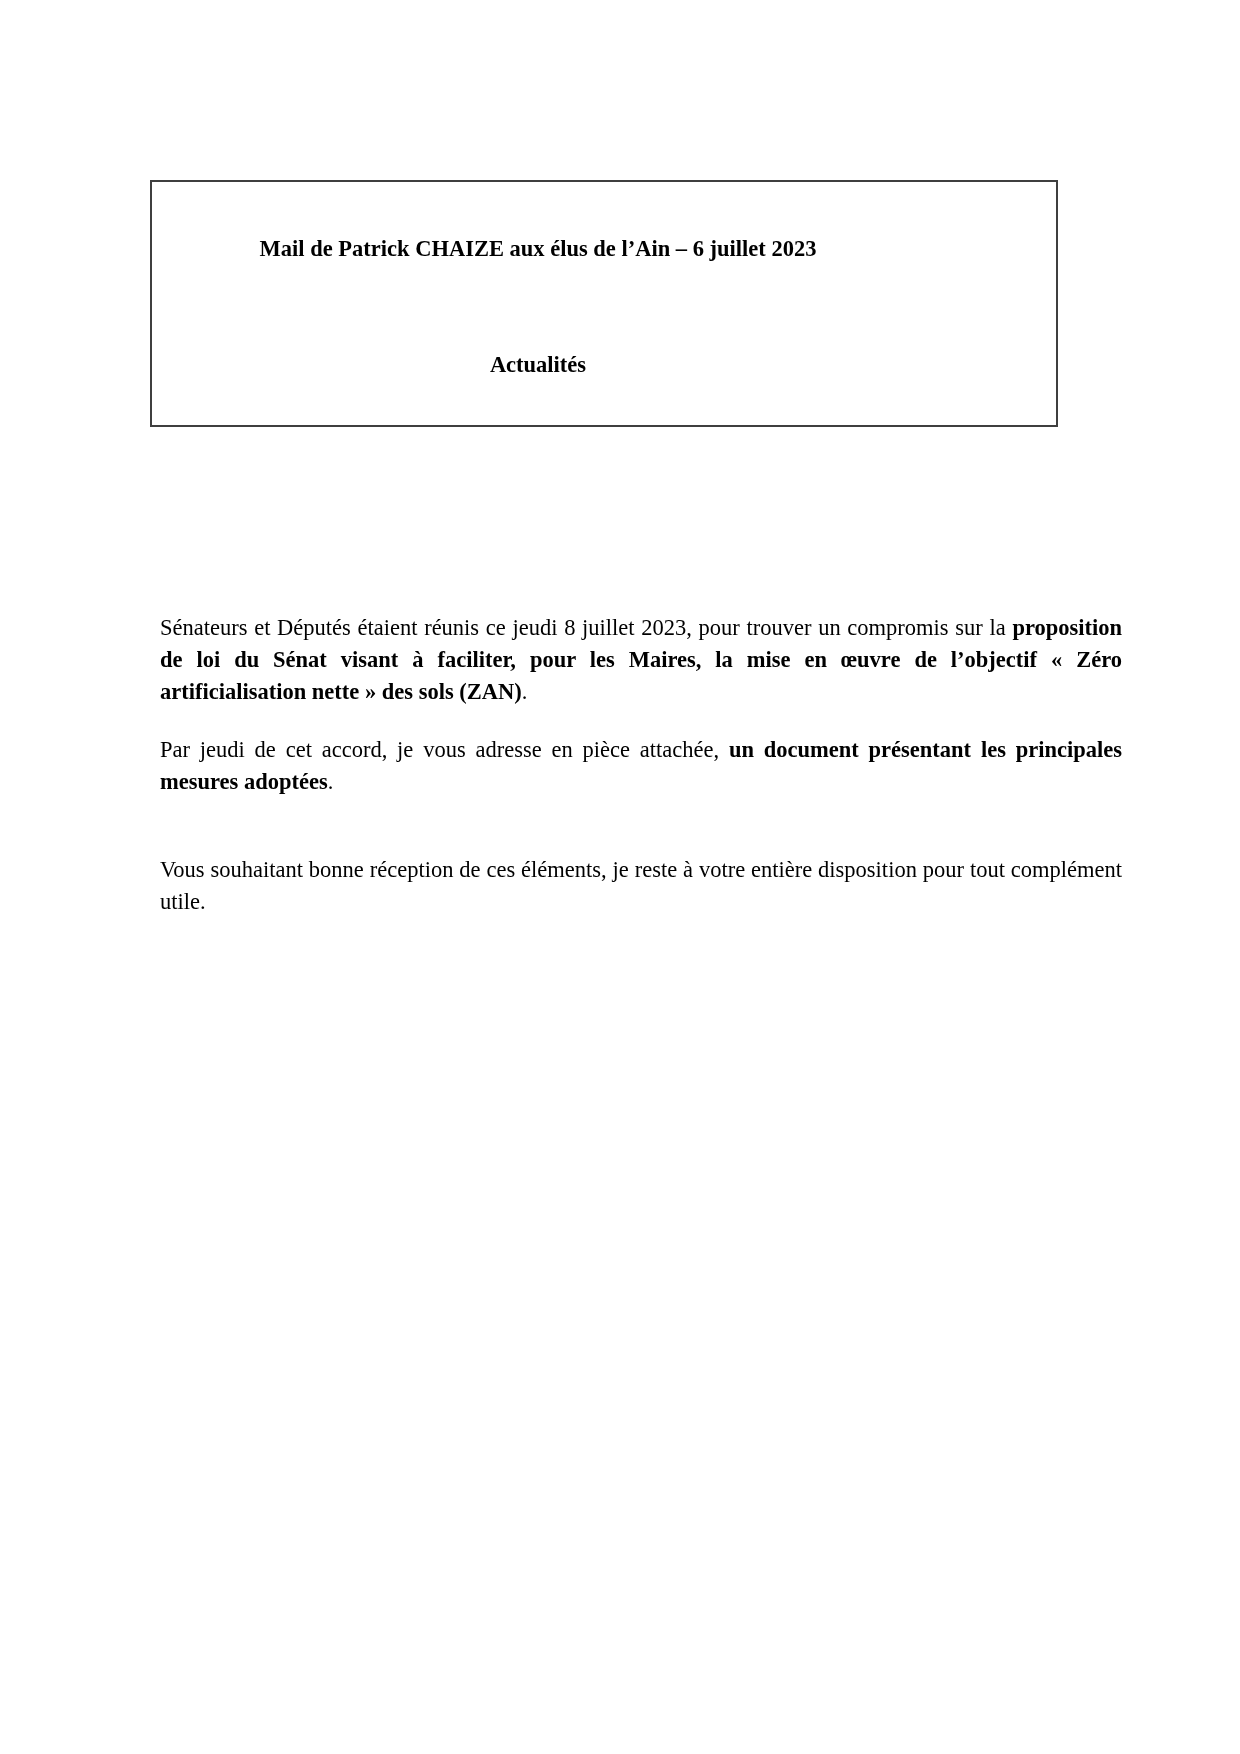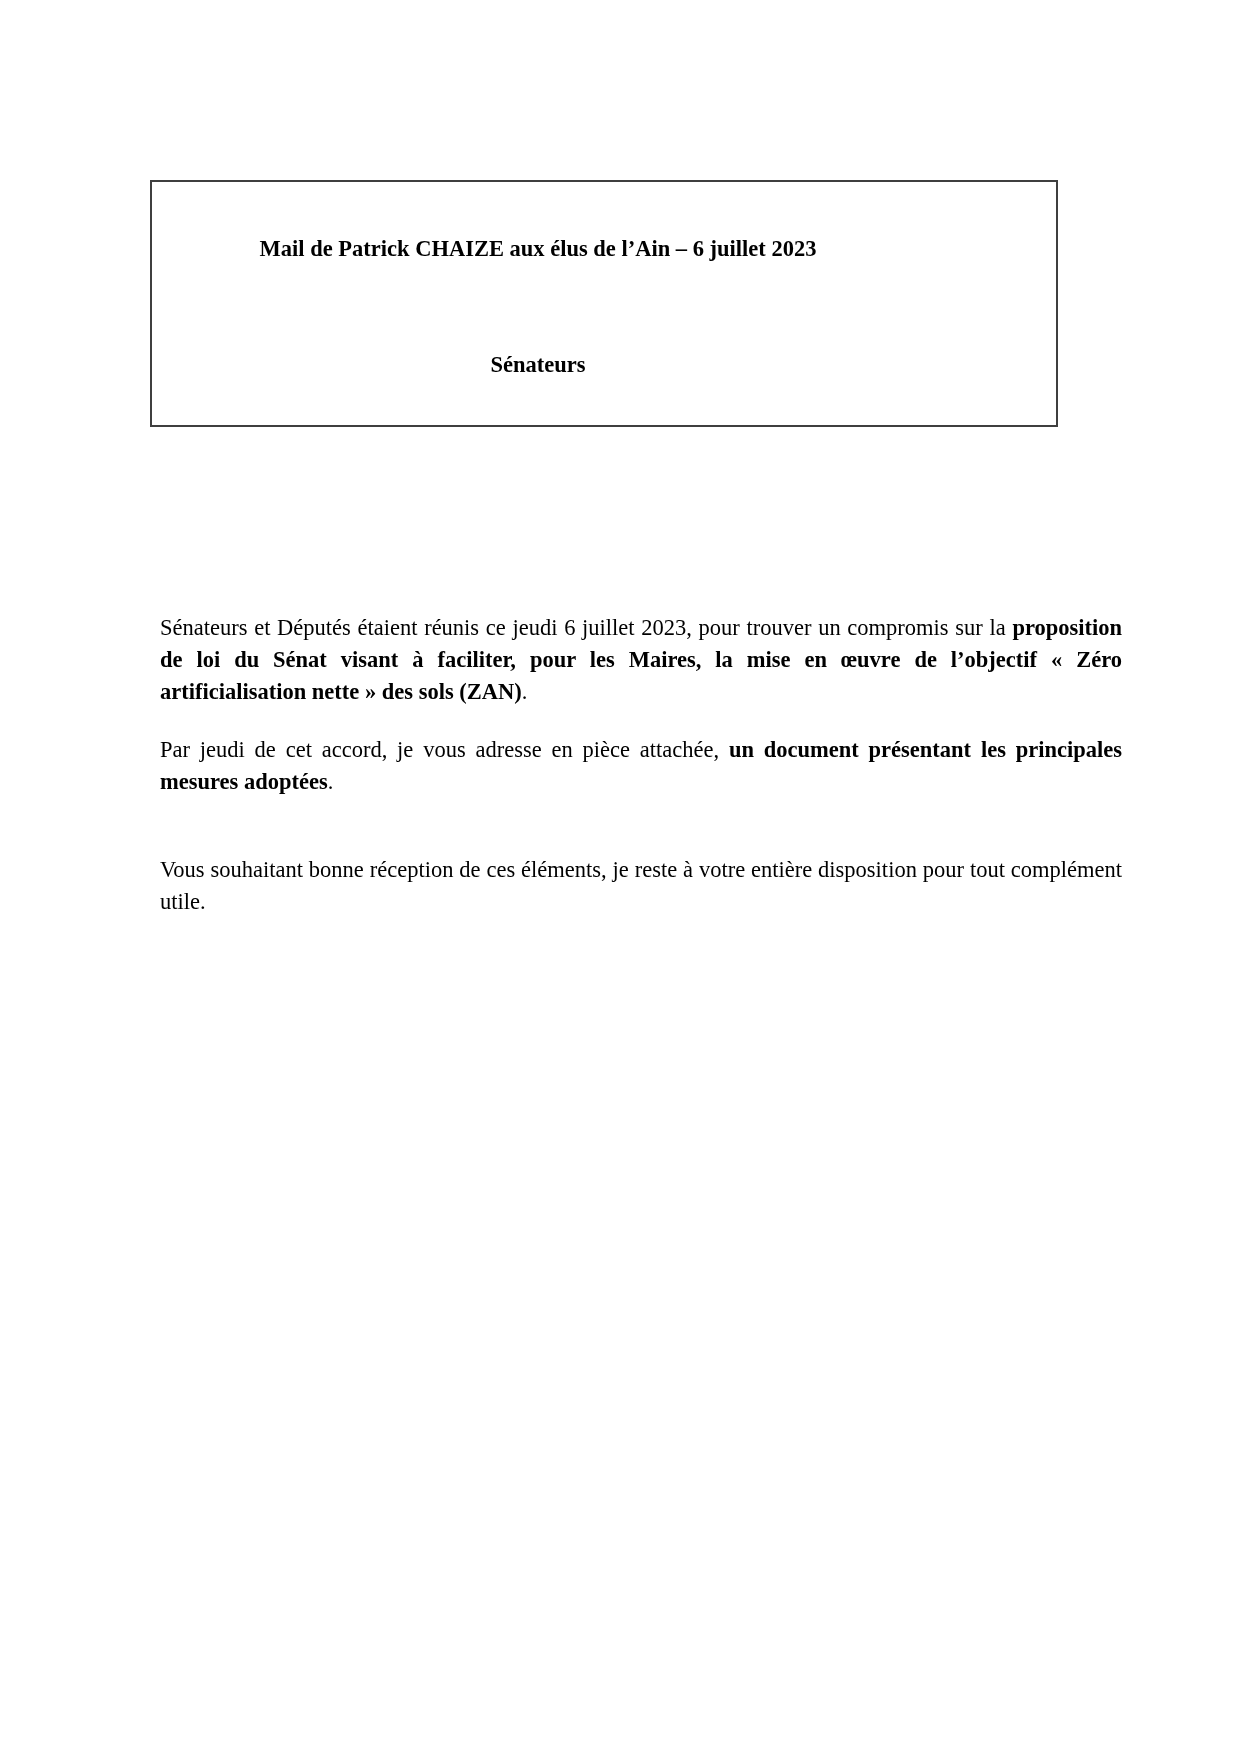--- a/index.html
+++ b/index.html
@@ -62,25 +62,25 @@
   .para b { font-weight: bold; }
 </style>
 </head>
 <body>
 
 <div class="page">
 
   <div class="header-box">
     <div class="header-inner">
       <div class="doc-title">Mail de Patrick CHAIZE aux élus de l’Ain – 6 juillet 2023</div>
-      <div class="doc-subtitle">Sénateurs</div>
+      <div class="doc-subtitle">Actualités</div>
     </div>
   </div>
 
   <div class="body-text">
-    <p class="para"><span>Sénateurs et Députés étaient réunis ce jeudi 6 juillet 2023, pour trouver un compromis sur la </span><b>proposition de loi du Sénat visant à faciliter, pour les Maires, la mise en œuvre de l’objectif « Zéro artificialisation nette » des sols (ZAN)</b><span>.</span></p>
+    <p class="para"><span>Sénateurs et Députés étaient réunis ce jeudi 8 juillet 2023, pour trouver un compromis sur la </span><b>proposition de loi du Sénat visant à faciliter, pour les Maires, la mise en œuvre de l’objectif « Zéro artificialisation nette » des sols (ZAN)</b><span>.</span></p>
 
     <p class="para"><span>Par jeudi de cet accord, je vous adresse en pièce attachée, </span><b>un document présentant les principales mesures adoptées</b><span>.</span></p>
 
     <p class="para extra-gap"><span>Vous souhaitant bonne réception de ces éléments, je reste à votre entière disposition pour tout complément utile.</span></p>
   </div>
 
 </div>
 
 </body></html>

